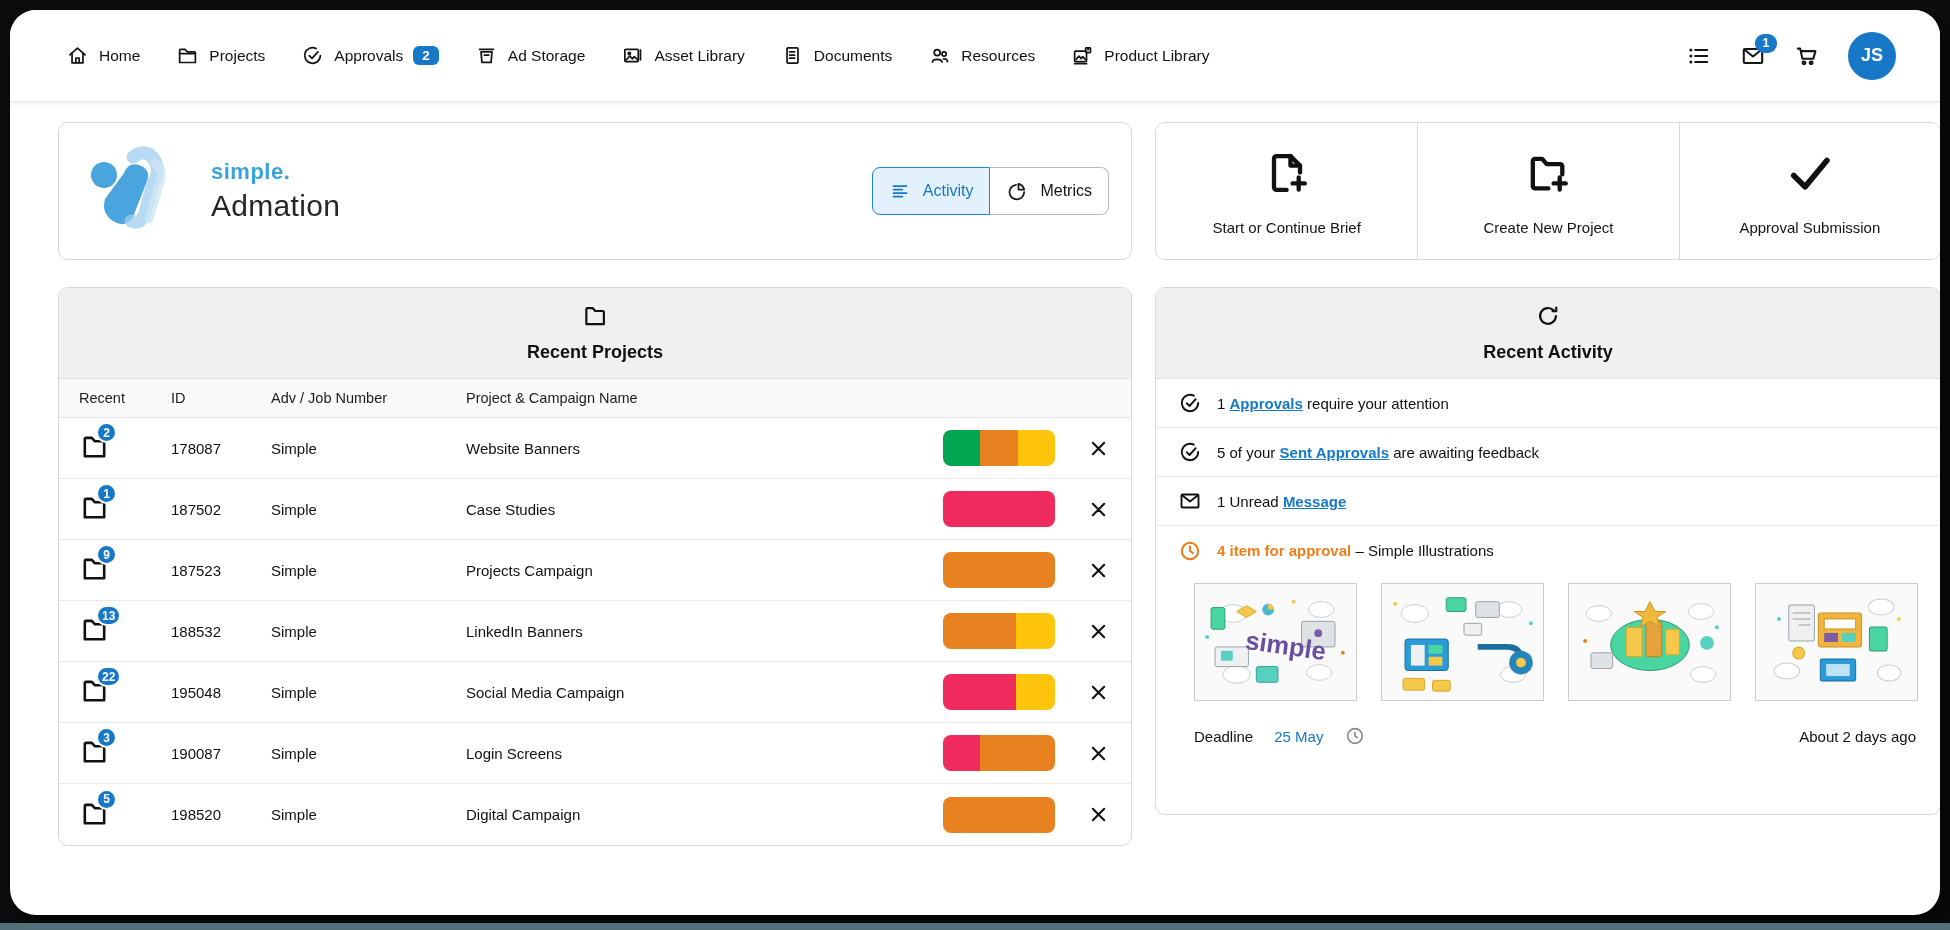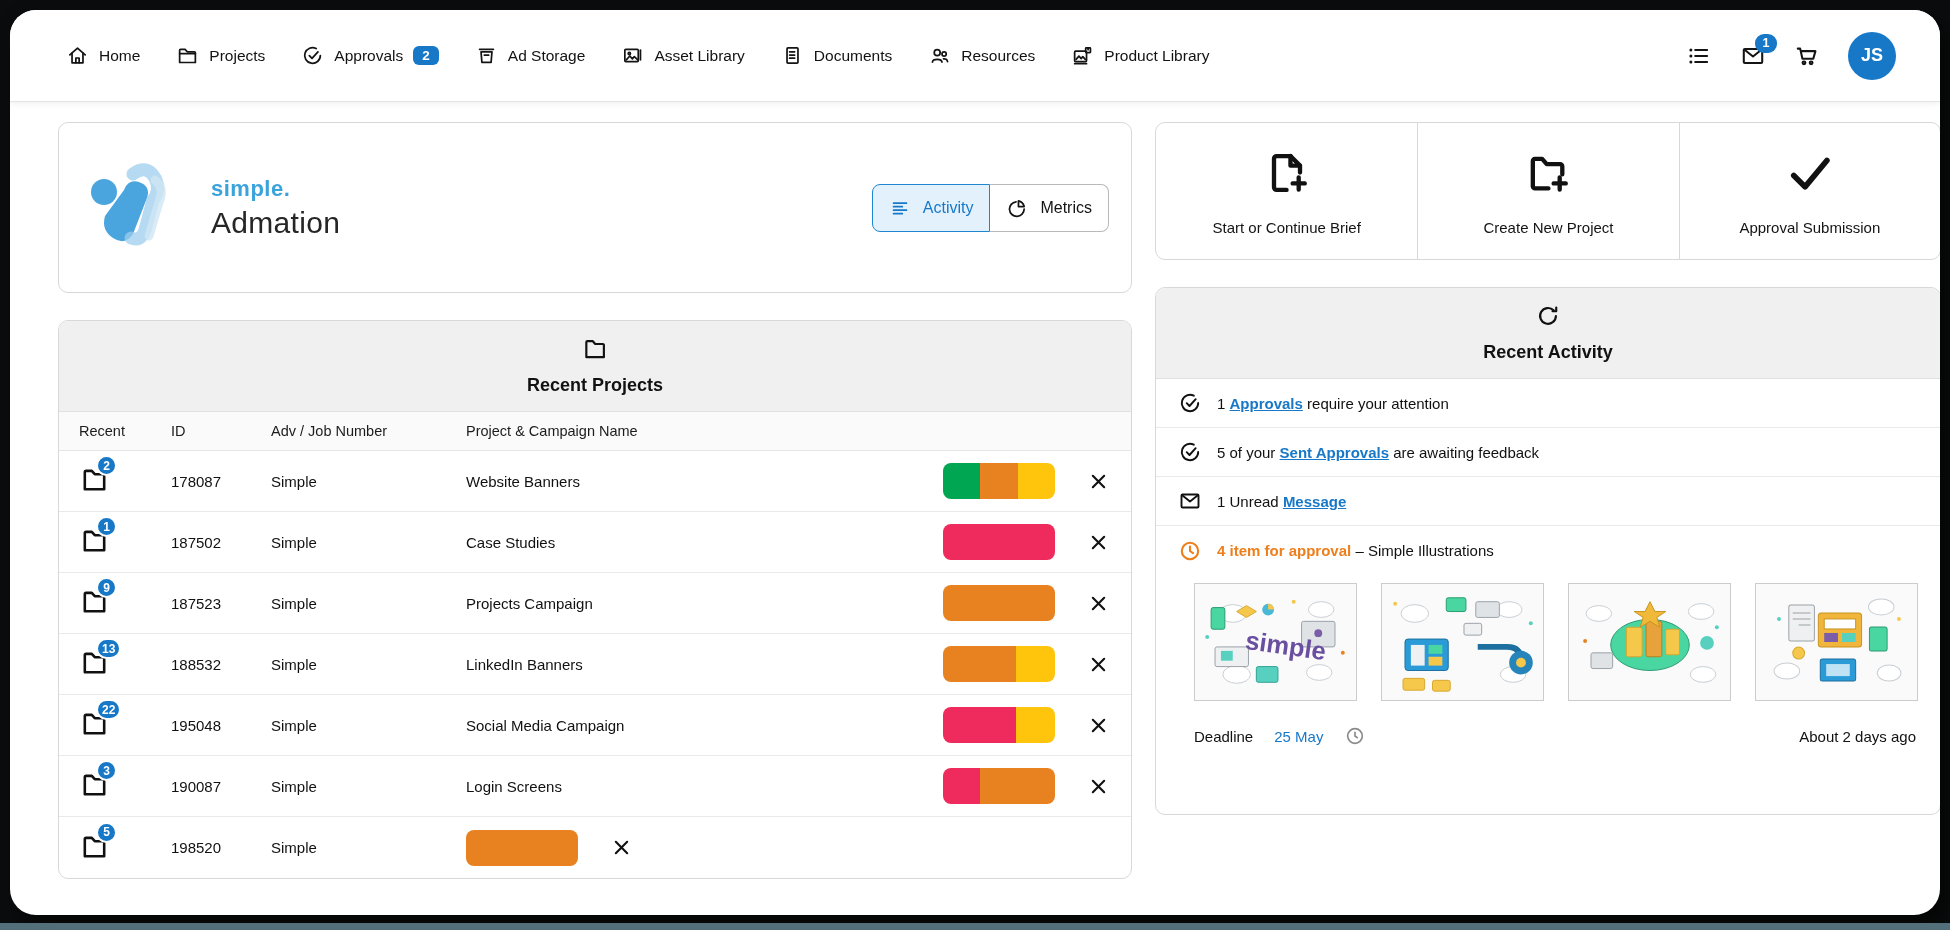--- a/index.html
+++ b/index.html
@@ -19,21 +19,21 @@
   .icon-btn svg { width:26px; height:26px; stroke:#141414; stroke-width:1.9; fill:none; stroke-linecap:round; stroke-linejoin:round; }
   .mini-badge { position:absolute; top:-9px; right:-11px; background:#1778c8; color:#fff; font-size:12.5px; font-weight:700; border-radius:9px; min-width:22px; height:19px; display:flex; align-items:center; justify-content:center; padding:0 5px; }
   .avatar { width:48px; height:48px; border-radius:50%; background:#1778c8; color:#fff; font-weight:700; font-size:18px; display:flex; align-items:center; justify-content:center; cursor:pointer; }
 
   
   .content { padding:20px 45px 0 48px; }
   .grid { display:grid; grid-template-columns:1074px 1fr; gap:23px; }
   .card { background:#fff; border:1px solid #d8d8d8; border-radius:10px; }
 
   
-  .logo-card { height:171px; display:flex; align-items:center; padding:0 22px 0 18px; }
+  .logo-card { height:138px; display:flex; align-items:center; padding:0 22px 0 18px; }
   .brand-text { margin-left:26px; }
   .brand-line1 { color:#3ba3dc; font-weight:700; font-size:22px; letter-spacing:.5px; }
   .brand-line2 { color:#262626; font-size:30px; margin-top:4px; letter-spacing:.3px; }
   .tab-group { margin-left:auto; display:flex; }
   .tab { height:48px; display:flex; align-items:center; gap:12px; font-size:16px; padding:0 16px; cursor:pointer; border:1px solid #b9b9b9; background:#fff; color:#141414; }
   .tab svg { width:22px; height:22px; stroke:currentColor; stroke-width:1.9; fill:none; stroke-linecap:round; stroke-linejoin:round; }
   .tab.active { background:#e3f1fc; border:1px solid #1e87d0; color:#1778c8; border-radius:8px 0 0 8px; }
   .tab.inactive { border-left:none; border-radius:0 8px 8px 0; }
 
   
@@ -325,20 +325,21 @@
                     <path d="M5.5 5.5l13 13M18.5 5.5l-13 13"></path>
                   </svg>
                 </span>
               </div>
               <div class="proj-row">
                 <span class="c-recent folder-wrap"><svg viewBox="0 0 24 24">
                     <path d="M4.5 19.5V6.3a1 1 0 0 1 1-1h4.4l2.3 2.6h6.3a1 1 0 0 1 1 1v10.6z" fill="none"></path>
                   </svg><span class="count-badge">5</span></span>
                 <span class="c-id">198520</span>
                 <span class="c-adv">Simple</span>
+                <span class="c-name">Digital Campaign</span>
                 <span class="status-bar">
                   <div style="flex: 1 1 0%; background: rgb(232, 129, 31);"></div>
                 </span>
                 <span class="row-close">
                   <svg viewBox="0 0 24 24" fill="none">
                     <path d="M5.5 5.5l13 13M18.5 5.5l-13 13"></path>
                   </svg>
                 </span>
               </div>
             </div>

